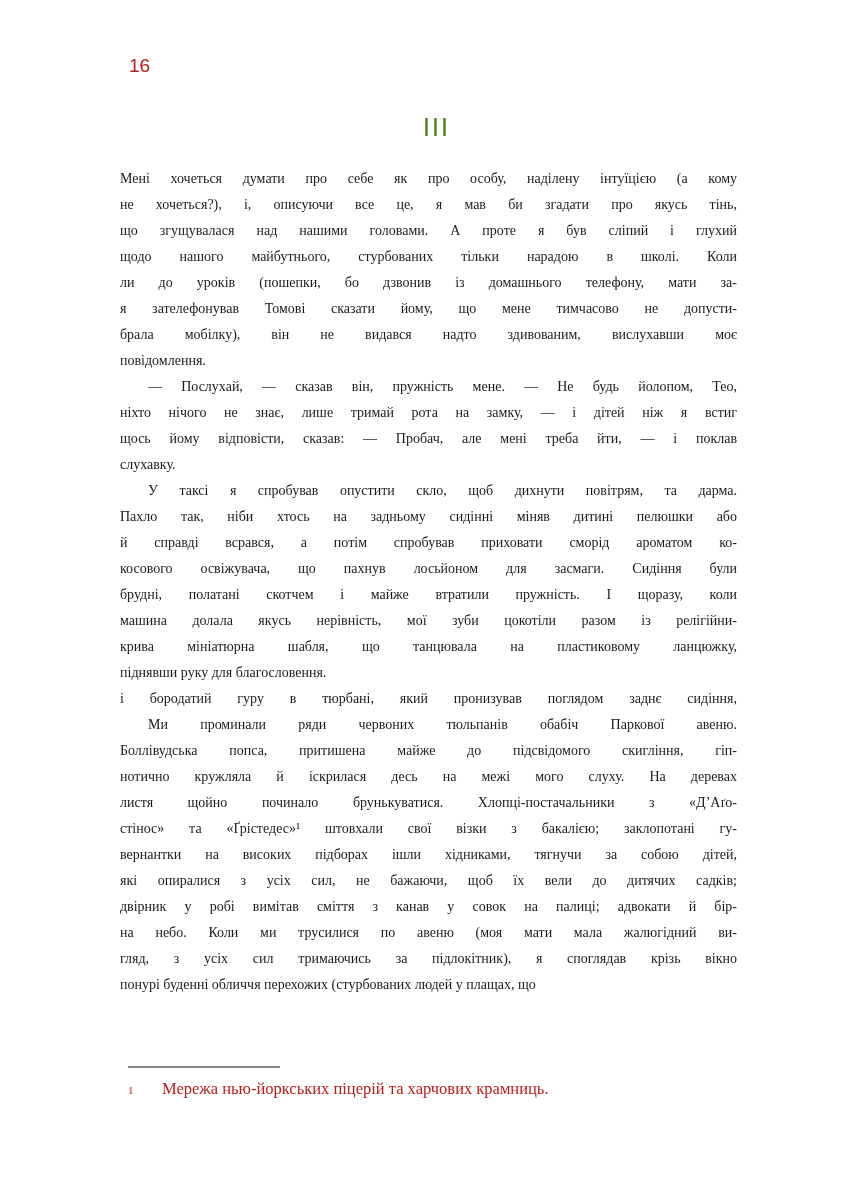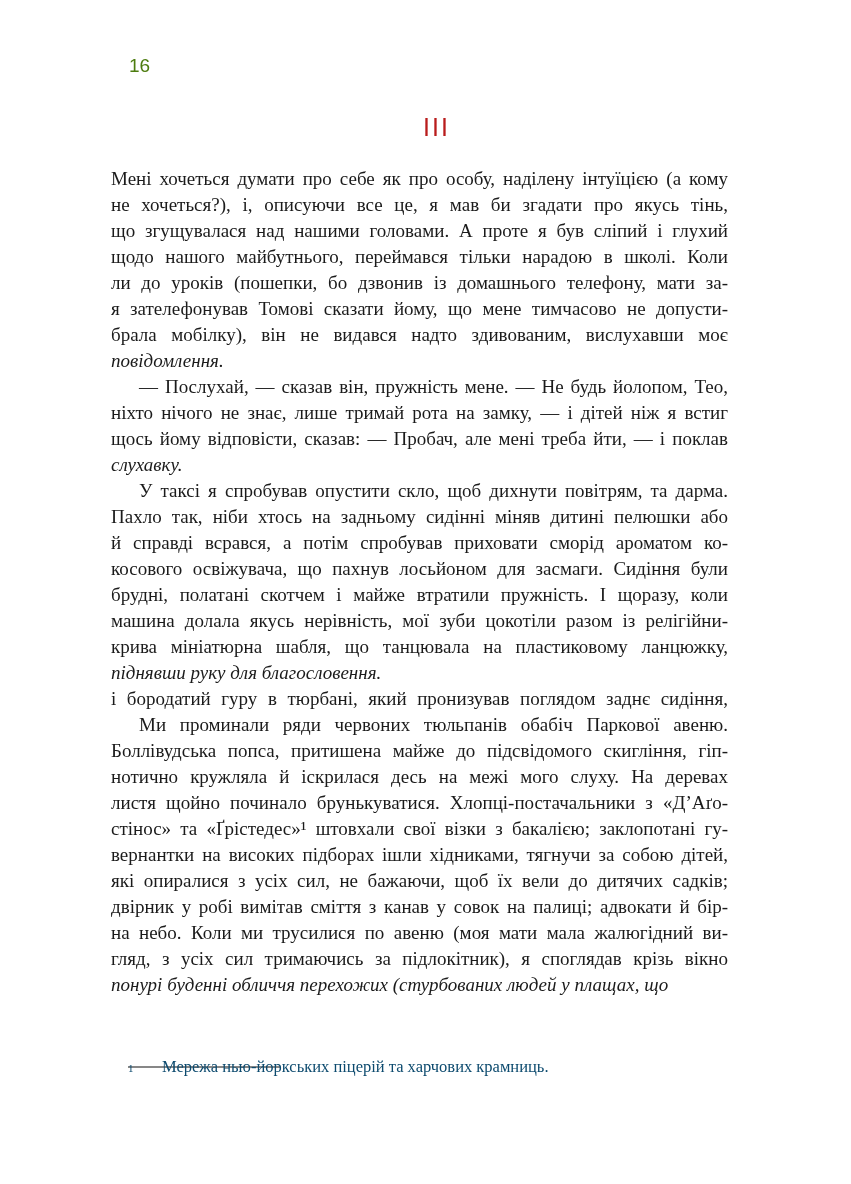--- a/index.html
+++ b/index.html
@@ -12,66 +12,66 @@
     font-family: "Liberation Serif", "DejaVu Serif", serif;
     overflow: hidden;
   }
   .page-number {
     position: absolute;
     left: 129px;
     top: 55px;
     font-family: "Liberation Sans", sans-serif;
     font-size: 19px;
     line-height: 22px;
-    color: #4d7c0f;
+    color: #b91c1c;
   }
   .section-heading {
     position: absolute;
     left: 128px;
     top: 112px;
     width: 617px;
     text-align: center;
     font-family: "Liberation Sans", sans-serif;
     font-size: 25px;
     line-height: 30px;
     letter-spacing: 2px;
     font-weight: 400;
-    color: #b91c1c;
+    color: #4d7c0f;
   }
   .text-block {
     position: absolute;
-    left: 111px;
+    left: 120px;
     top: 166px;
     width: 617px;
-    font-size: 19px;
+    font-size: 14px;
   }
   .line {
     height: 26px;
     line-height: 26px;
     text-align: justify;
     text-align-last: justify;
   }
-  .line.last { text-align-last: auto; font-style: italic; }
+  .line.last { text-align-last: auto; }
   .line.indent { text-indent: 28px; }
   .footnote-rule {
     position: absolute;
     left: 128px;
     top: 1066px;
     width: 152px;
     height: 2px;
     background: #878787;
   }
   .footnote {
     position: absolute;
     left: 128px;
-    top: 1055px;
+    top: 1077px;
     width: 617px;
     font-size: 16.5px;
     line-height: 24px;
-    color: #0c4a6e;
+    color: #b91c1c;
   }
   .fn-marker {
     display: inline-block;
     width: 34px;
     font-size: 11px;
     vertical-align: top;
     position: relative;
     top: 1px;
   }
 </style>
@@ -82,21 +82,21 @@
 
   <div class="page-number">16</div>
 
   <div class="section-heading">III</div>
 
   <div class="text-block">
       <div>
         <div class="line">Мені хочеться думати про себе як про особу, наділену інтуїцією (а кому</div>
         <div class="line">не хочеться?), і, описуючи все це, я мав би згадати про якусь тінь,</div>
         <div class="line">що згущувалася над нашими головами. А проте я був сліпий і глухий</div>
-        <div class="line">щодо нашого майбутнього, переймався тільки нарадою в школі. Коли</div>
+        <div class="line">щодо нашого майбутнього, стурбованих тільки нарадою в школі. Коли</div>
         <div class="line">ли до уроків (пошепки, бо дзвонив із домашнього телефону, мати за-</div>
         <div class="line">я зателефонував Томові сказати йому, що мене тимчасово не допусти-</div>
         <div class="line">брала мобілку), він не видався надто здивованим, вислухавши моє</div>
         <div class="line last">повідомлення.</div>
       </div>
       <div>
         <div class="line indent">— Послухай, — сказав він, пружність мене. — Не будь йолопом, Тео,</div>
         <div class="line">ніхто нічого не знає, лише тримай рота на замку, — і дітей ніж я встиг</div>
         <div class="line">щось йому відповісти, сказав: — Пробач, але мені треба йти, — і поклав</div>
         <div class="line last">слухавку.</div>

